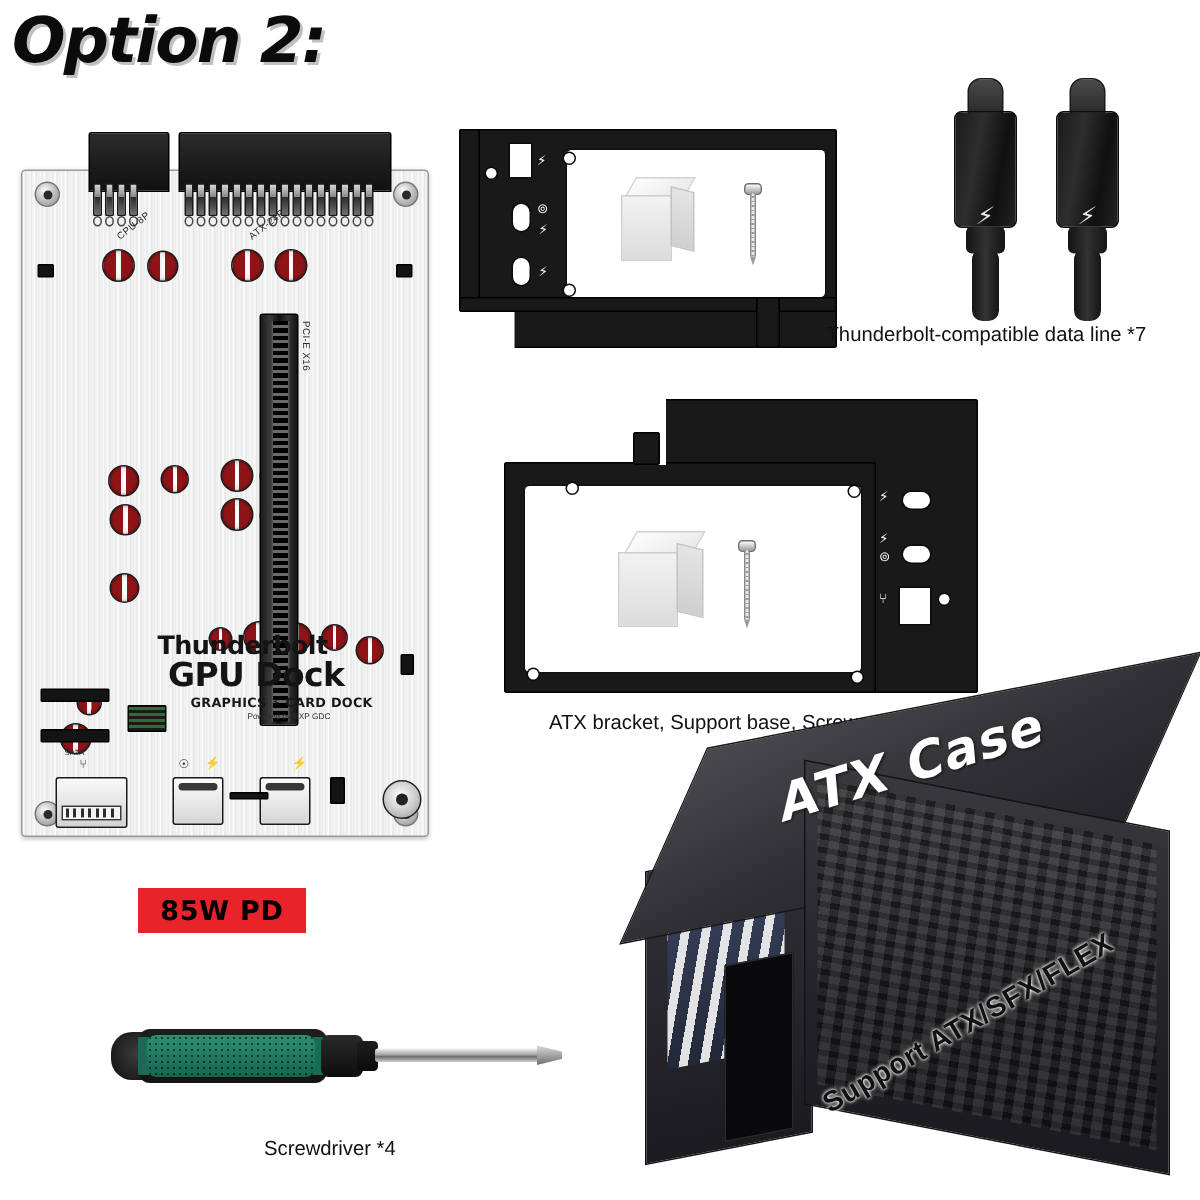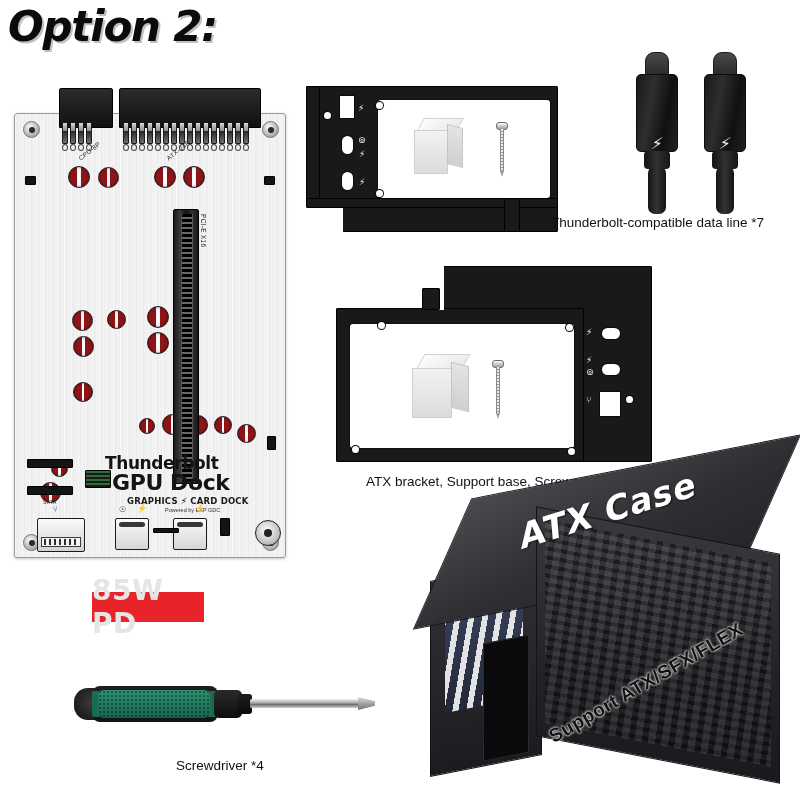--- a/index.html
+++ b/index.html
@@ -99,21 +99,21 @@
     background: repeating-linear-gradient(180deg,#000 0 3px,#6a6a6a 3px 5px);
     border-left:1px solid #555; border-right:1px solid #555;
   }
   .board-label {
     position: absolute; font-size: 6.5px; color: #2a2a2a; letter-spacing: .3px;
     font-family: "Liberation Sans", sans-serif; white-space: nowrap;
     transform-origin: left top;
   }
 
   
-  #dock-logo { position: absolute; left: 90px; top: 341px; text-align: left; }
+  #dock-logo { position: absolute; left: 90px; top: 309px; text-align: left; }
   #logo-l1, #logo-l2 {
     font-family: "DejaVu Sans", sans-serif; font-weight: 700;
     color: #141414; line-height: 1.02; letter-spacing: -0.4px;
   }
   #logo-l1 { font-size: 17px; }
   #logo-l2 { font-size: 22px; margin-left: 7px; }
   #logo-l3 {
     font-family: "DejaVu Sans", sans-serif; font-weight: 700; font-size: 8.5px;
     color: #181818; letter-spacing: .2px; margin-left: 22px; margin-top: 1px;
   }
@@ -154,22 +154,22 @@
   .ic-chip {
     position:absolute; background:#1a1a1a; border:1px solid #000; border-radius:1px;
     background-image: repeating-linear-gradient(180deg,#2f6b37 0 2px,#1a1a1a 2px 4px);
   }
 
   
   #pd-badge {
     position:absolute; left:92px; top:592px; width:112px; height:30px;
     display:flex; align-items:center; justify-content:center;
     background: var(--accent, #e8232a);
-    color:#e5e5e5; font-family:"DejaVu Sans",sans-serif; font-weight:700;
-    font-size:28px; letter-spacing:.5px;
+    color:#000000; font-family:"DejaVu Sans",sans-serif; font-weight:700;
+    font-size:18px; letter-spacing:.5px;
   }
 
   
   .bracket { position:absolute; }
   .bk-frame {
     position:absolute; background:#191919; border-radius:2px;
     box-shadow: inset 0 0 0 1px #000;
   }
   .bk-window {
     position:absolute; background:#ffffff; border-radius:3px;

